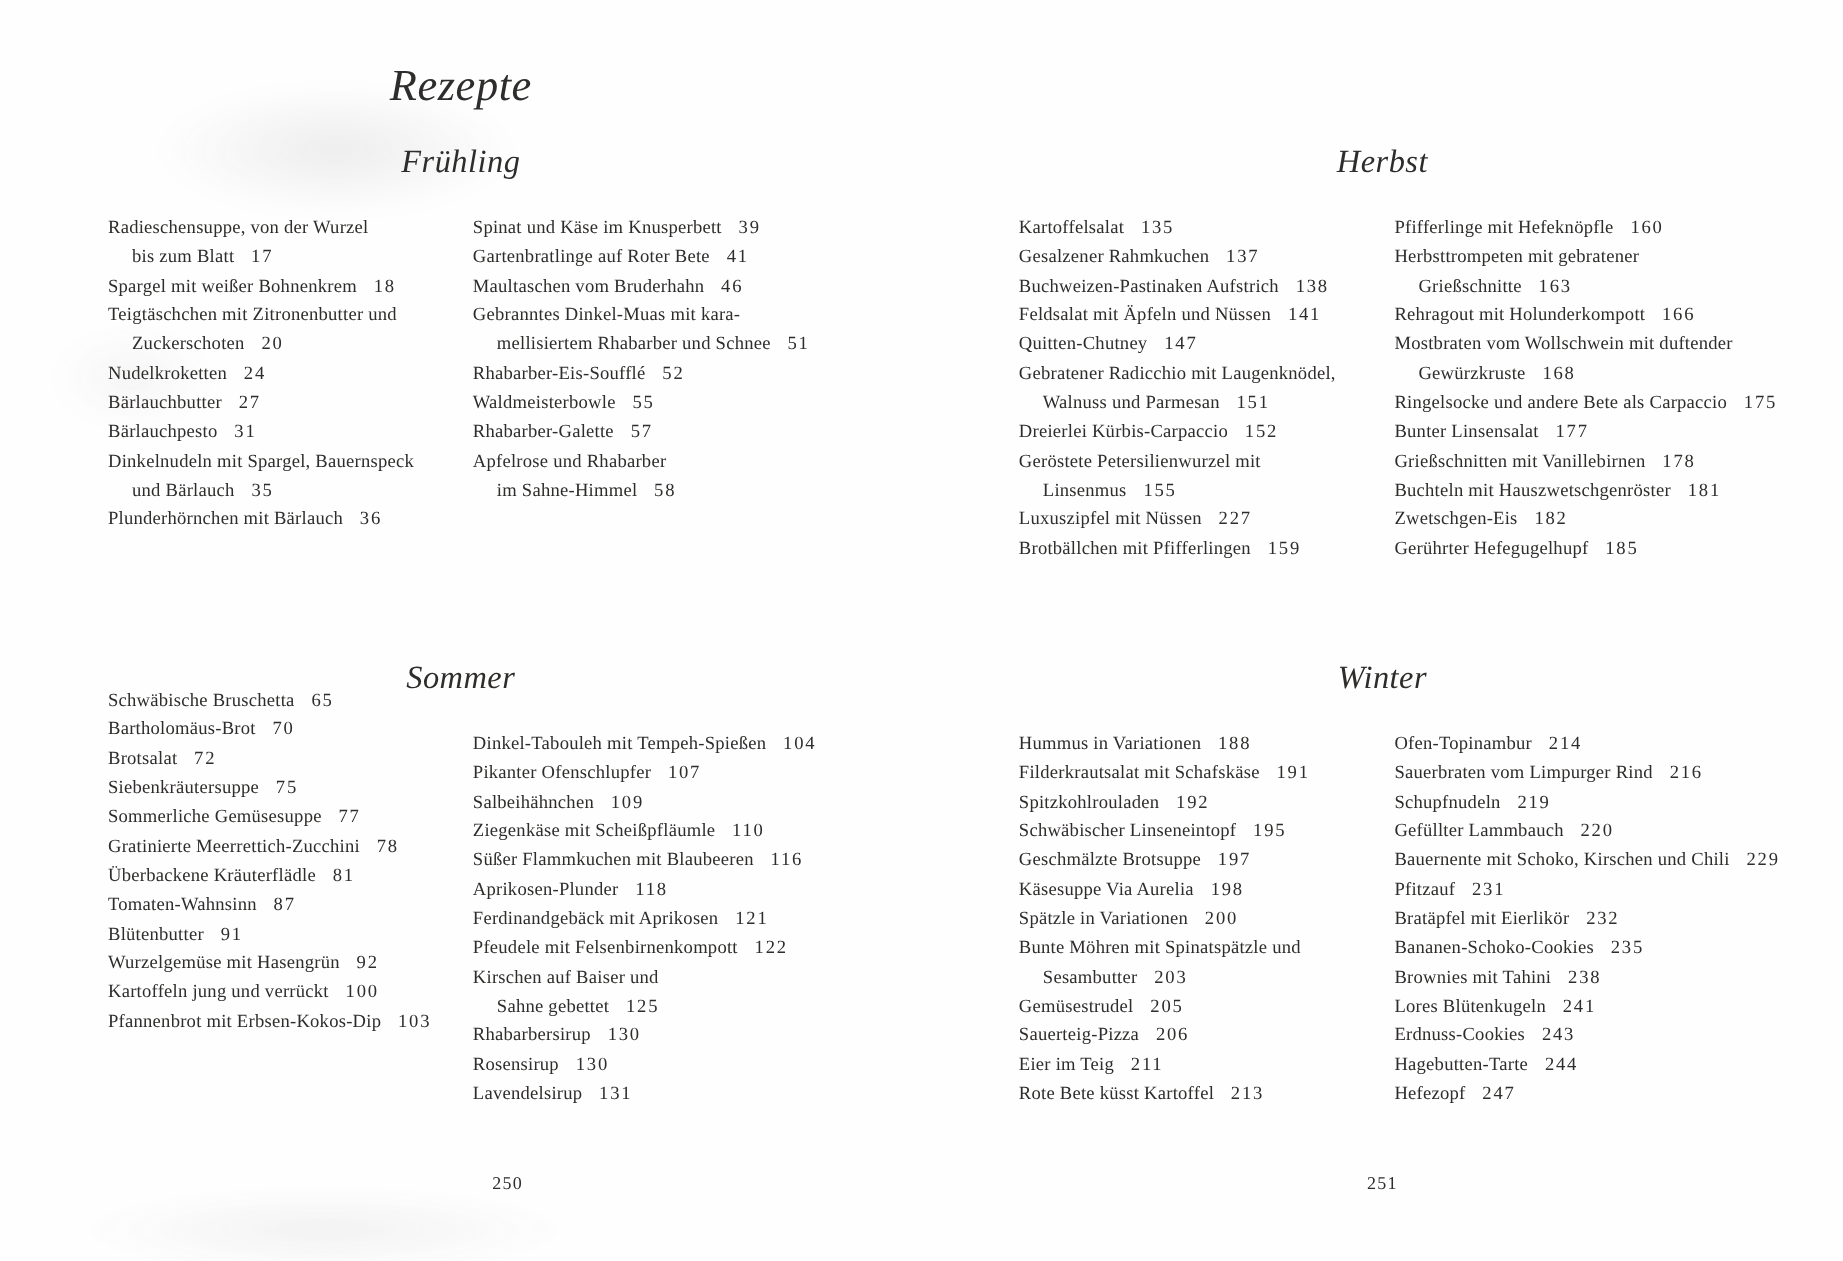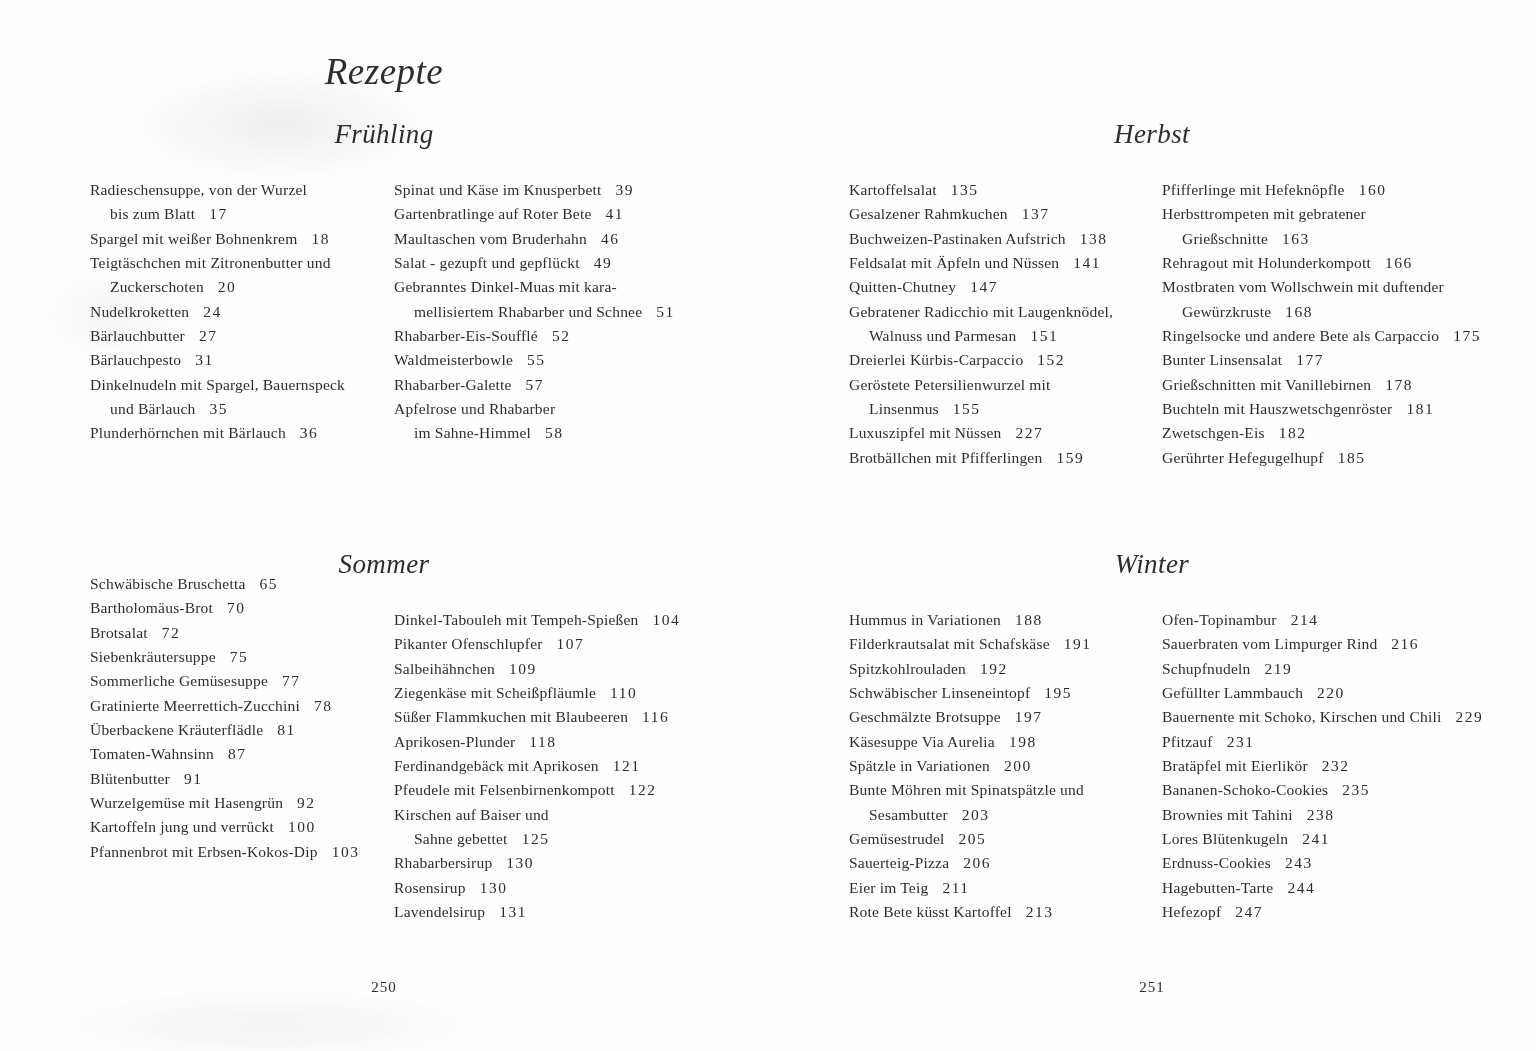--- a/index.html
+++ b/index.html
@@ -62,21 +62,21 @@
   .toc-line.indent { padding-left: 20px; }
   .page-ref {
     margin-left: 14px;
     letter-spacing: 1.5px;
   }
   .folio {
     top: 979px;
     font-size: 15px;
     letter-spacing: 1px;
   }
-  #folio-left  { left: 0; }
+  #folio-left  { left: 0; padding-left: 39px; }
   #folio-right { left: 768px; }
 
   .showthrough {
     position: absolute;
     background: radial-gradient(closest-side, rgba(90,90,90,0.10), rgba(90,90,90,0));
     filter: blur(6px);
     pointer-events: none;
   }
   #smudge-1 { left: 130px; top: 70px;  width: 300px; height: 110px; }
   #smudge-2 { left: 60px;  top: 990px; width: 420px; height: 70px; opacity: 0.7; }
@@ -111,21 +111,20 @@
       <div class="toc-line"><span>Bärlauchbutter</span><span class="page-ref">27</span></div>
       <div class="toc-line"><span>Bärlauchpesto</span><span class="page-ref">31</span></div>
       <div class="toc-line"><span>Dinkelnudeln mit Spargel, Bauernspeck</span></div>
       <div class="toc-line indent"><span>und Bärlauch</span><span class="page-ref">35</span></div>
       <div class="toc-line"><span>Plunderhörnchen mit Bärlauch</span><span class="page-ref">36</span></div>
     </div>
   <div class="toc-column" id="col-fruehling-1">
       <div class="toc-line"><span>Spinat und Käse im Knusperbett</span><span class="page-ref">39</span></div>
       <div class="toc-line"><span>Gartenbratlinge auf Roter Bete</span><span class="page-ref">41</span></div>
       <div class="toc-line"><span>Maultaschen vom Bruderhahn</span><span class="page-ref">46</span></div>
-      <div class="toc-line"><span>Salat - gezupft und gepflückt</span><span class="page-ref">49</span></div>
       <div class="toc-line"><span>Gebranntes Dinkel-Muas mit kara-</span></div>
       <div class="toc-line indent"><span>mellisiertem Rhabarber und Schnee</span><span class="page-ref">51</span></div>
       <div class="toc-line"><span>Rhabarber-Eis-Soufflé</span><span class="page-ref">52</span></div>
       <div class="toc-line"><span>Waldmeisterbowle</span><span class="page-ref">55</span></div>
       <div class="toc-line"><span>Rhabarber-Galette</span><span class="page-ref">57</span></div>
       <div class="toc-line"><span>Apfelrose und Rhabarber</span></div>
       <div class="toc-line indent"><span>im Sahne-Himmel</span><span class="page-ref">58</span></div>
     </div>
   <div class="toc-column" id="col-herbst-0">
       <div class="toc-line"><span>Kartoffelsalat</span><span class="page-ref">135</span></div>

